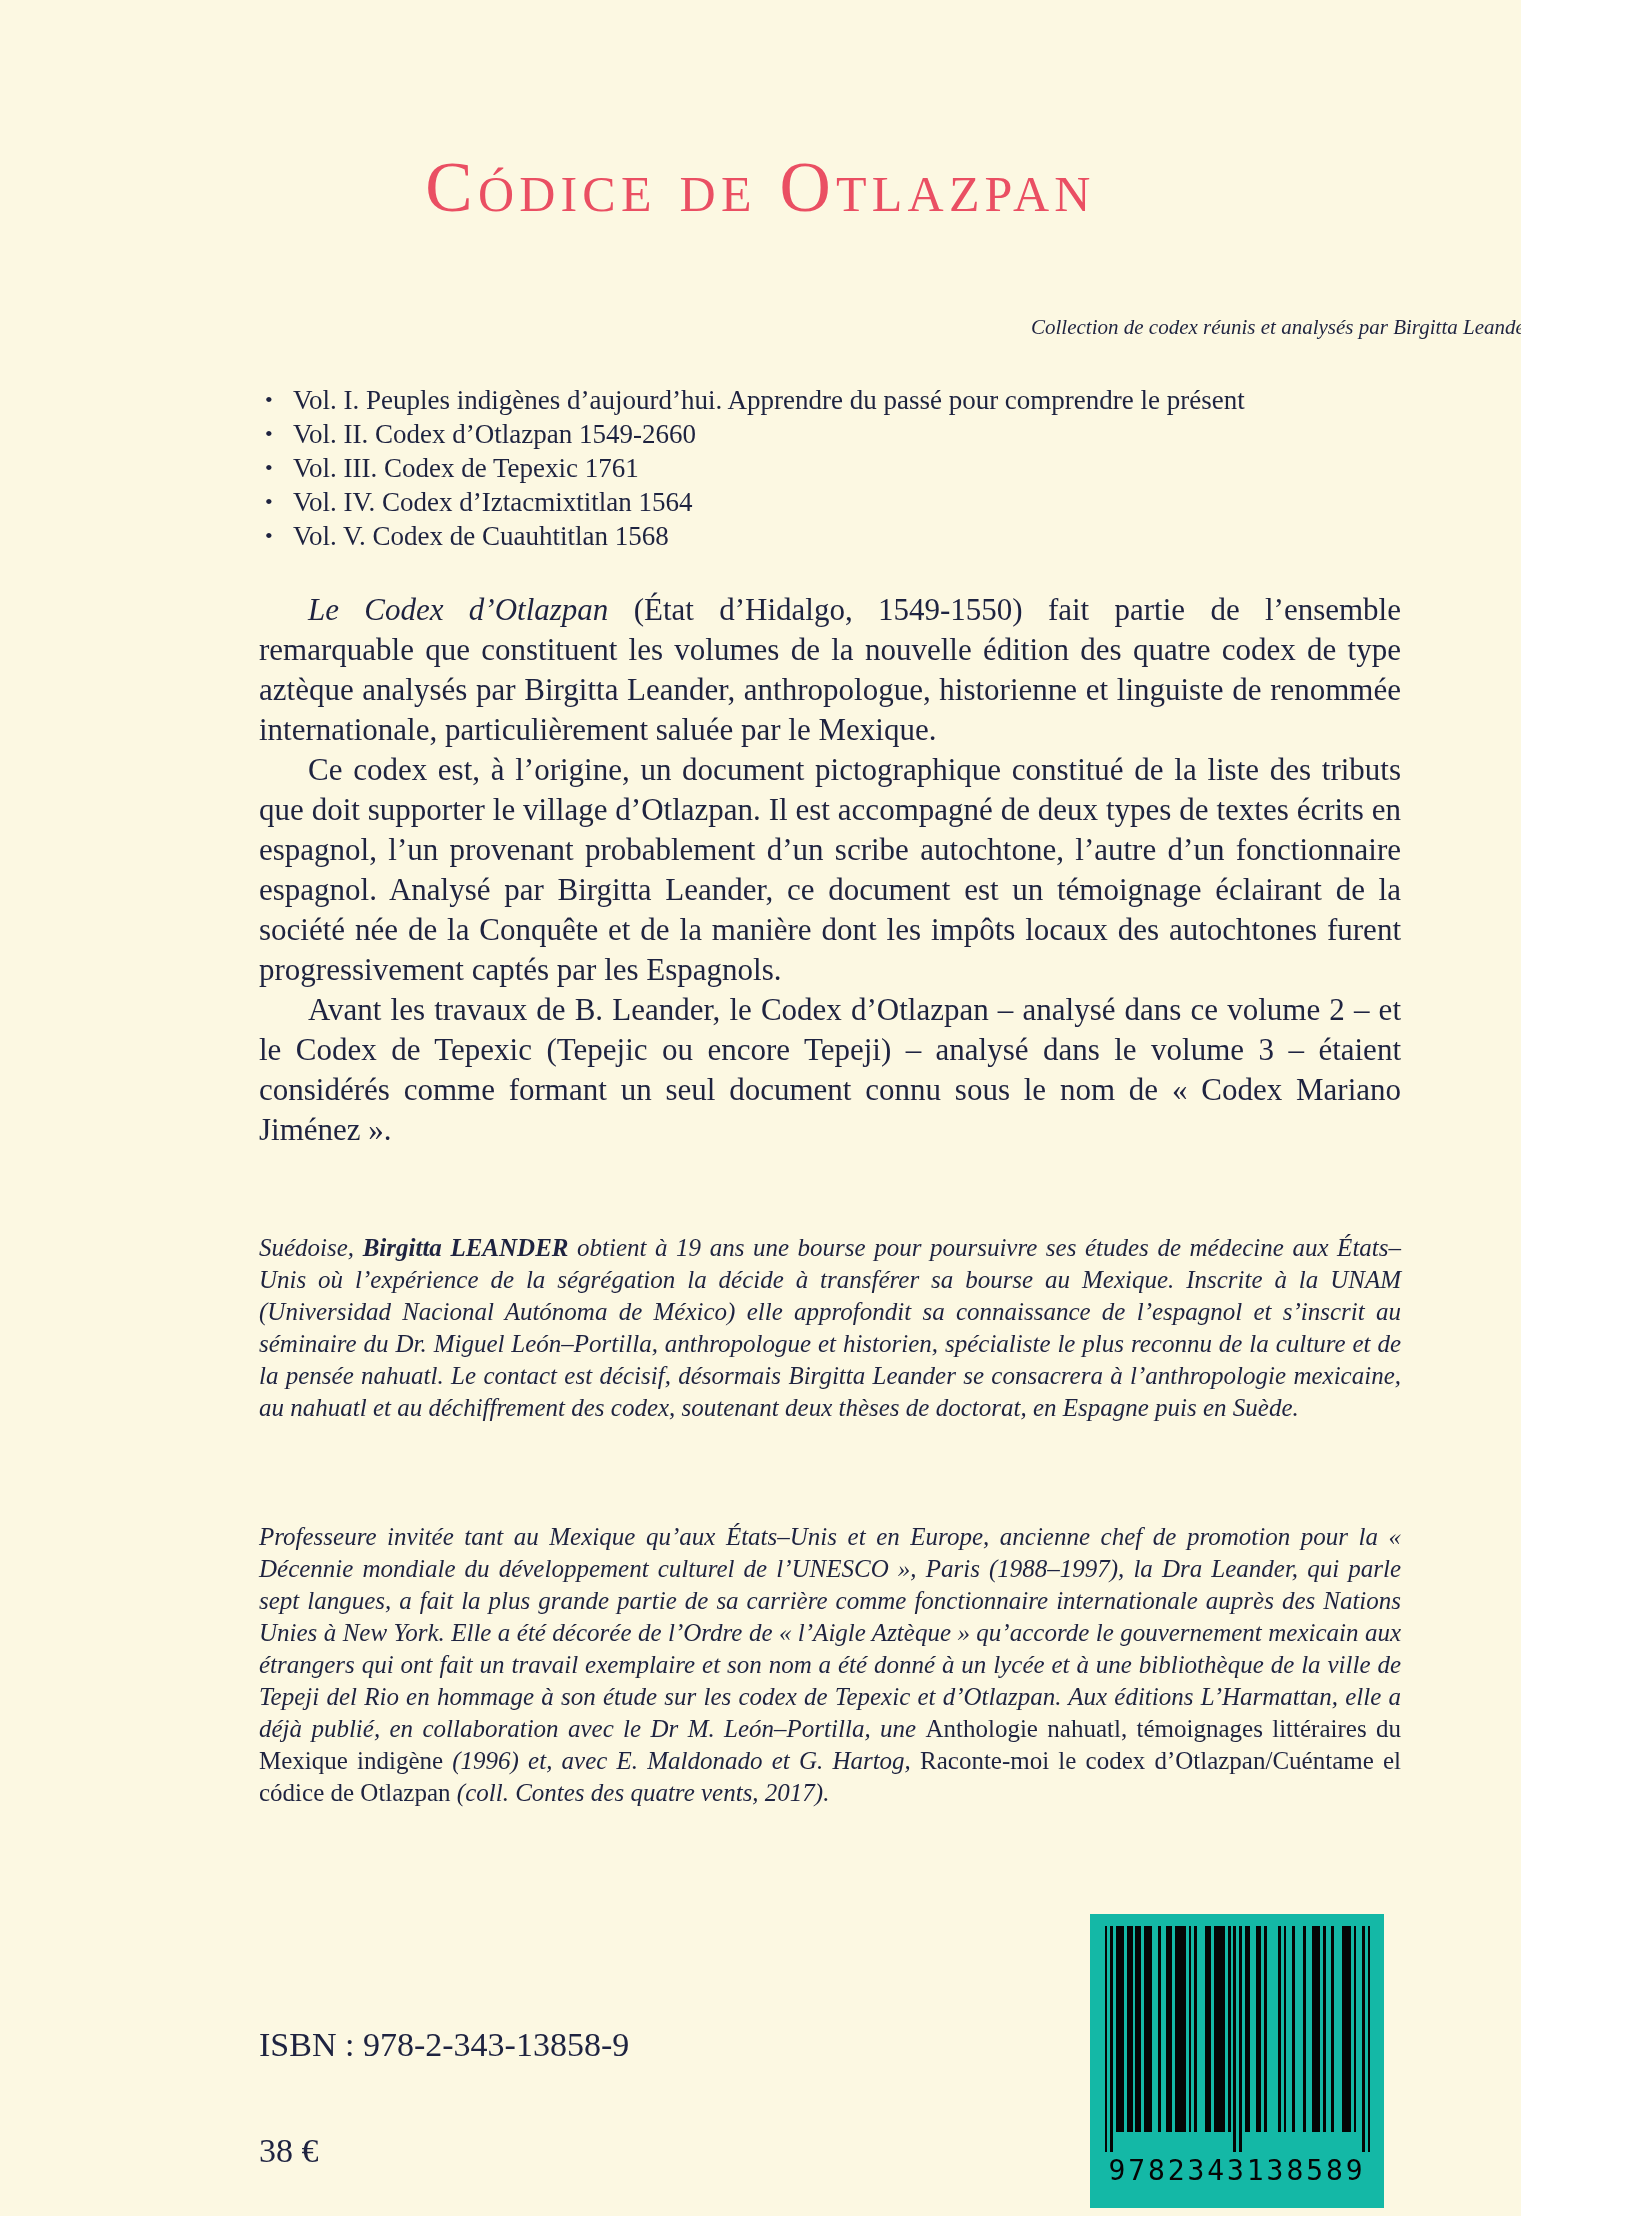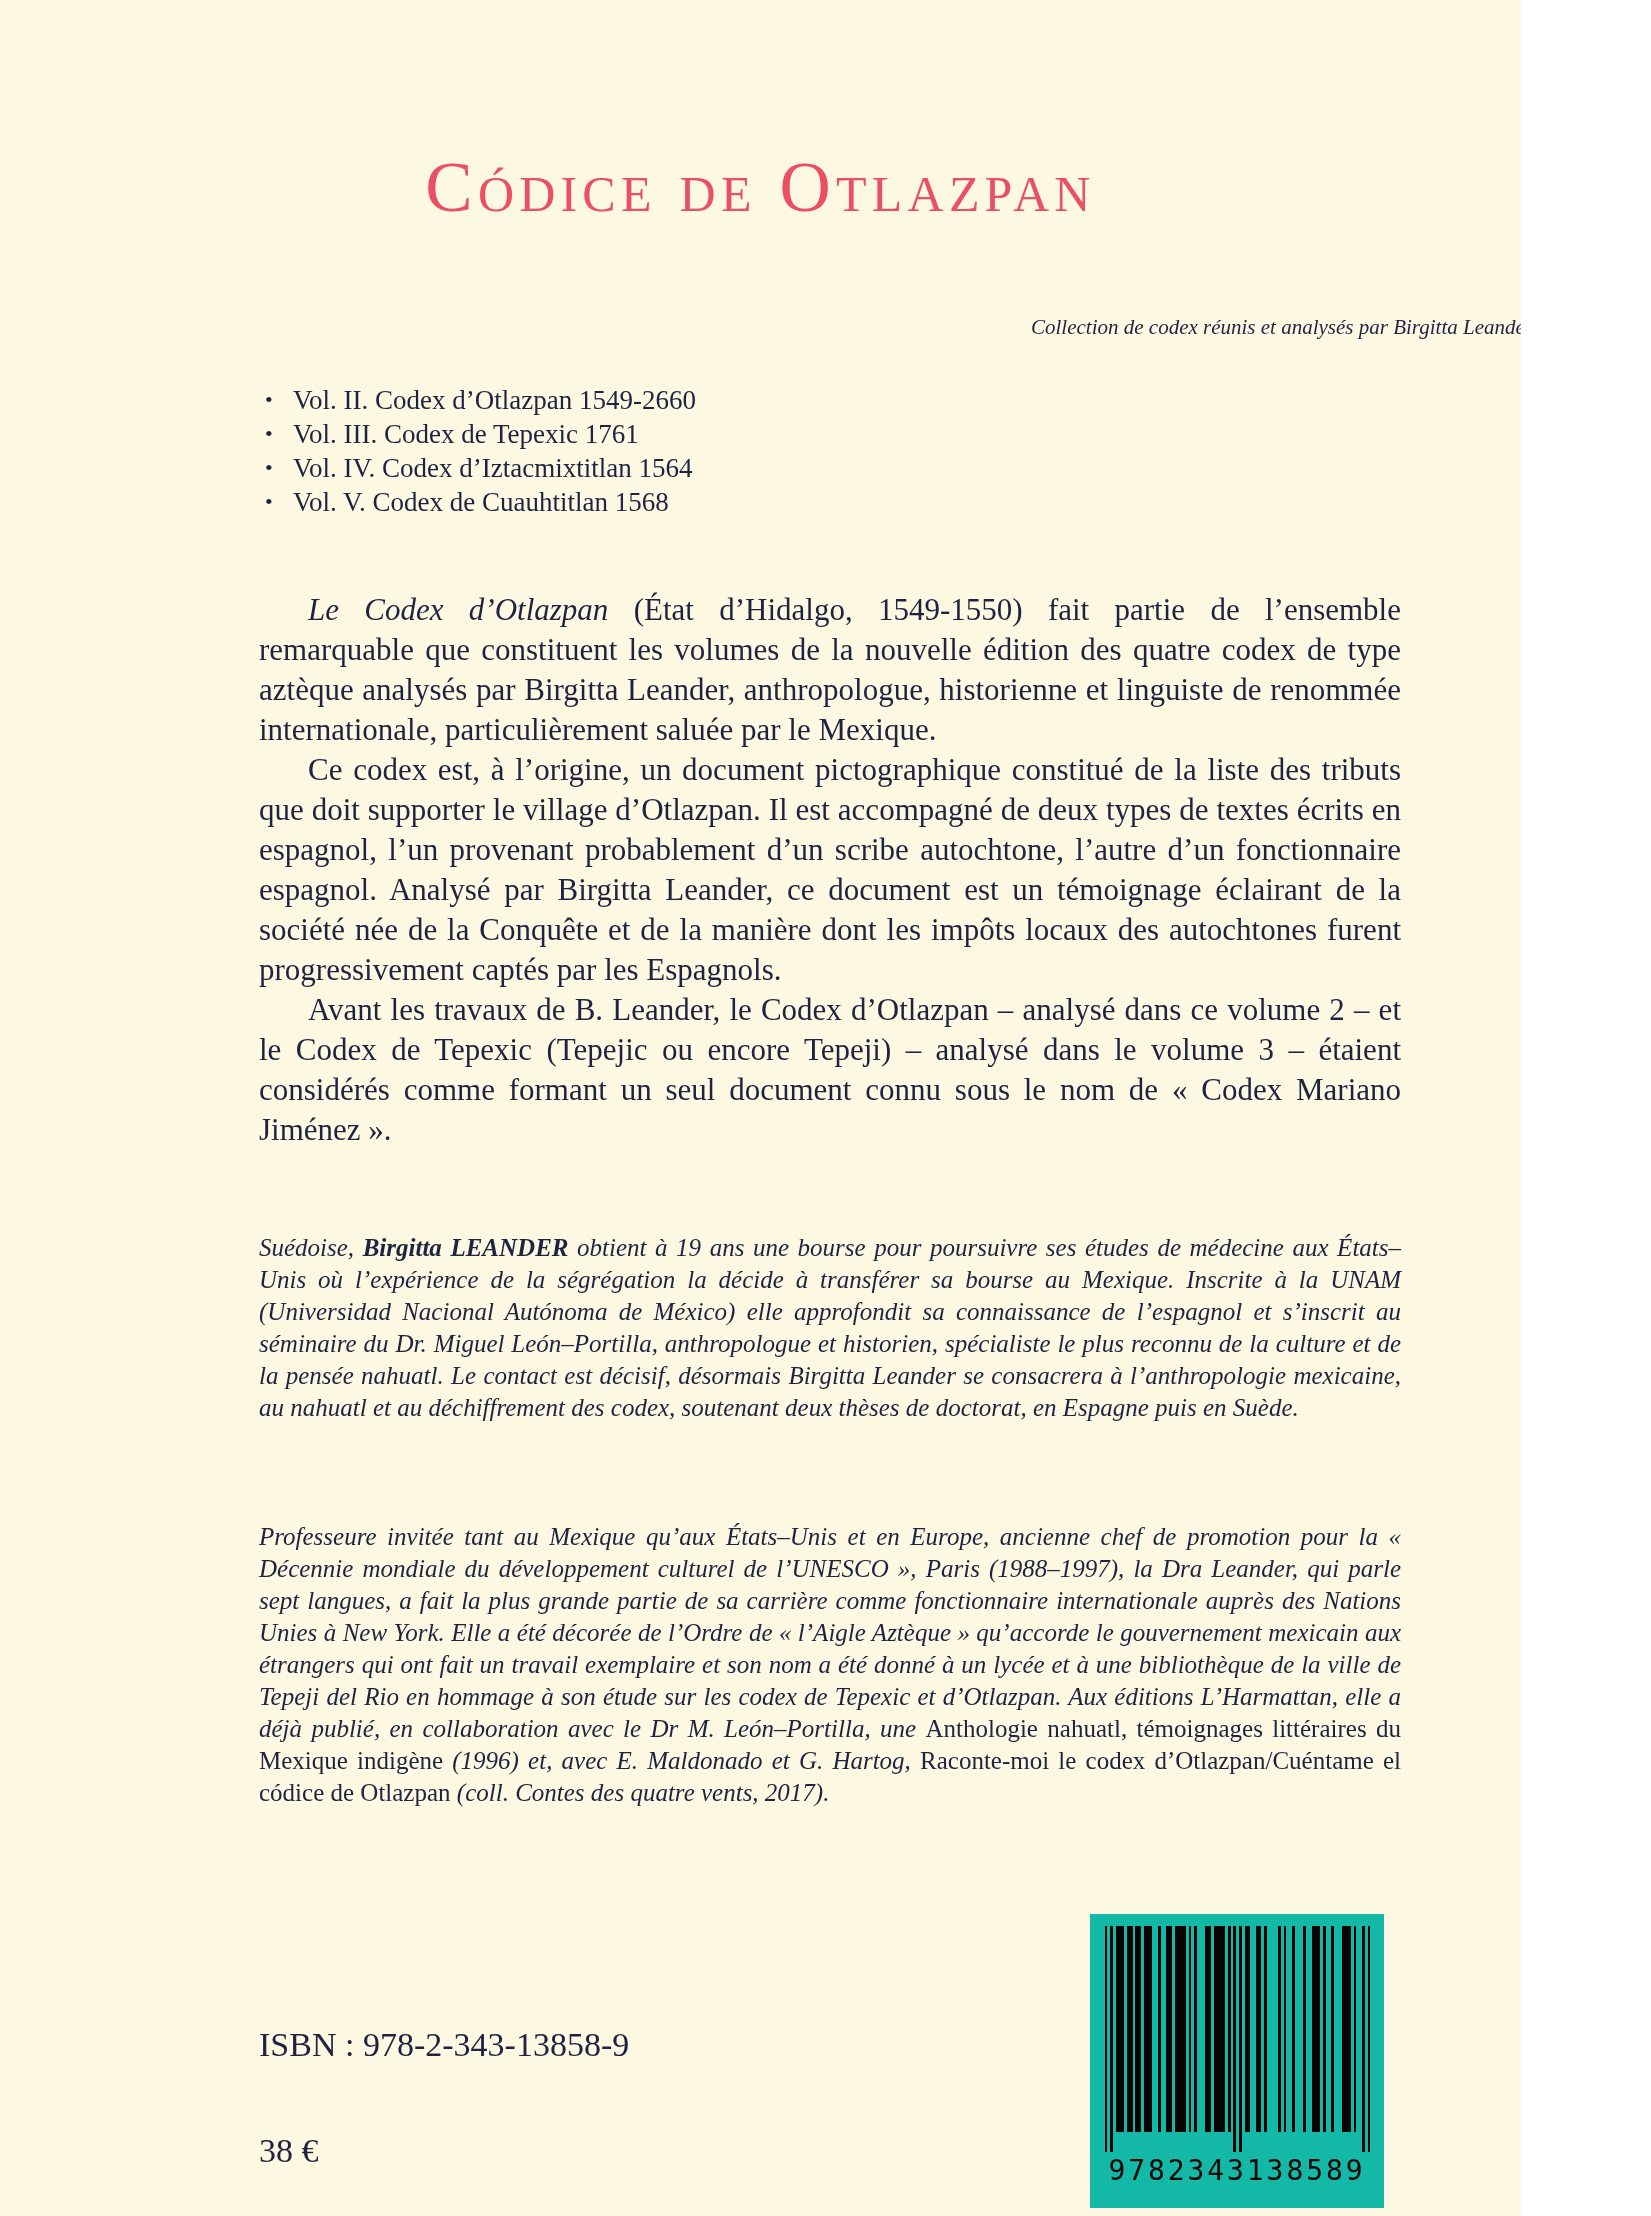--- a/index.html
+++ b/index.html
@@ -125,20 +125,21 @@
 </head>
 <body>
 
 <div class="page">
 
   <h1 class="title">Códice de Otlazpan</h1>
 
   <div class="collection-line">Collection de codex réunis et analysés par Birgitta Leander</div>
 
   <ul class="volumes">
+    <li>Vol. I. Peuples indigènes d’aujourd’hui. Apprendre du passé pour comprendre le présent</li>
     <li>Vol. II. Codex d’Otlazpan 1549-2660</li>
     <li>Vol. III. Codex de Tepexic 1761</li>
     <li>Vol. IV. Codex d’Iztacmixtitlan 1564</li>
     <li>Vol. V. Codex de Cuauhtitlan 1568</li>
   </ul>
 
   <div class="body-block">
     <p><span class="it">Le Codex d’Otlazpan</span><span> (État d’Hidalgo, 1549-1550) fait partie de l’ensemble remarquable que constituent les volumes de la nouvelle édition des quatre codex de type aztèque analysés par Birgitta Leander, anthropologue, historienne et linguiste de renommée internationale, particulièrement saluée par le Mexique.</span></p>
     <p>Ce codex est, à l’origine, un document pictographique constitué de la liste des tributs que doit supporter le village d’Otlazpan. Il est accompagné de deux types de textes écrits en espagnol, l’un provenant probablement d’un scribe autochtone, l’autre d’un fonctionnaire espagnol. Analysé par Birgitta Leander, ce document est un témoignage éclairant de la société née de la Conquête et de la manière dont les impôts locaux des autochtones furent progressivement captés par les Espagnols.</p>
     <p>Avant les travaux de B. Leander, le Codex d’Otlazpan – analysé dans ce volume 2 – et le Codex de Tepexic (Tepejic ou encore Tepeji) – analysé dans le volume 3 – étaient considérés comme formant un seul document connu sous le nom de « Codex Mariano Jiménez ».</p>

